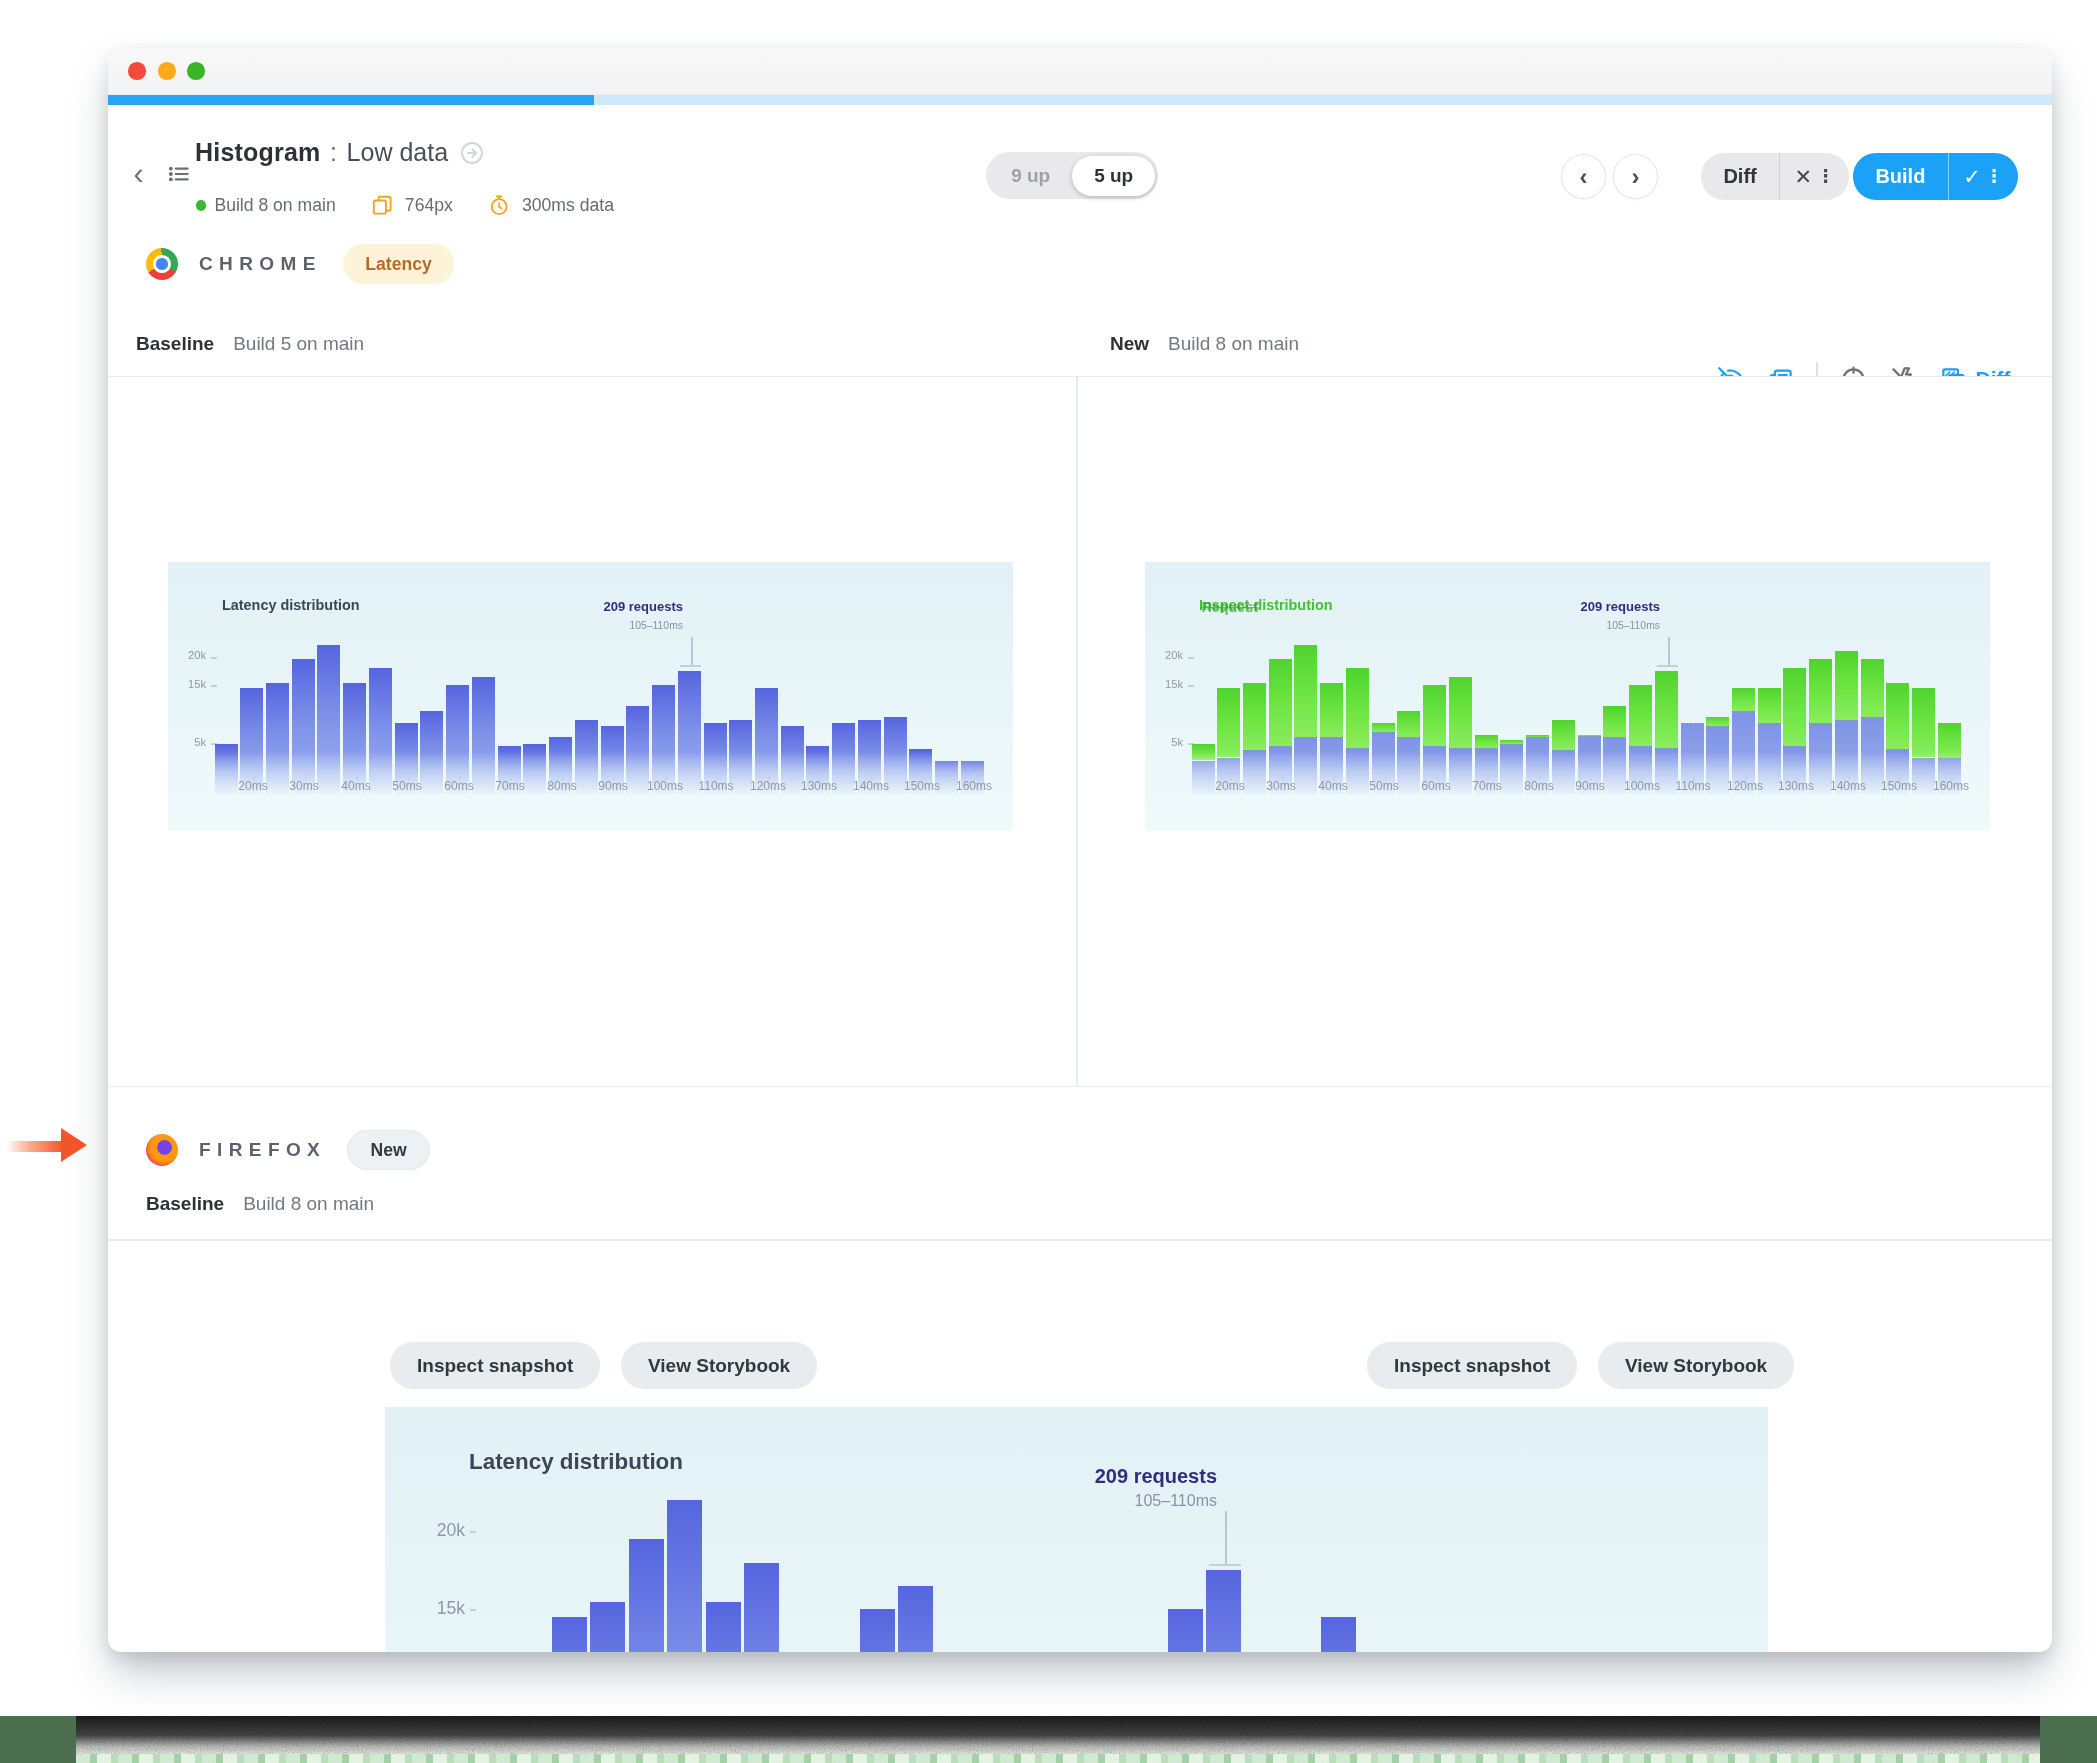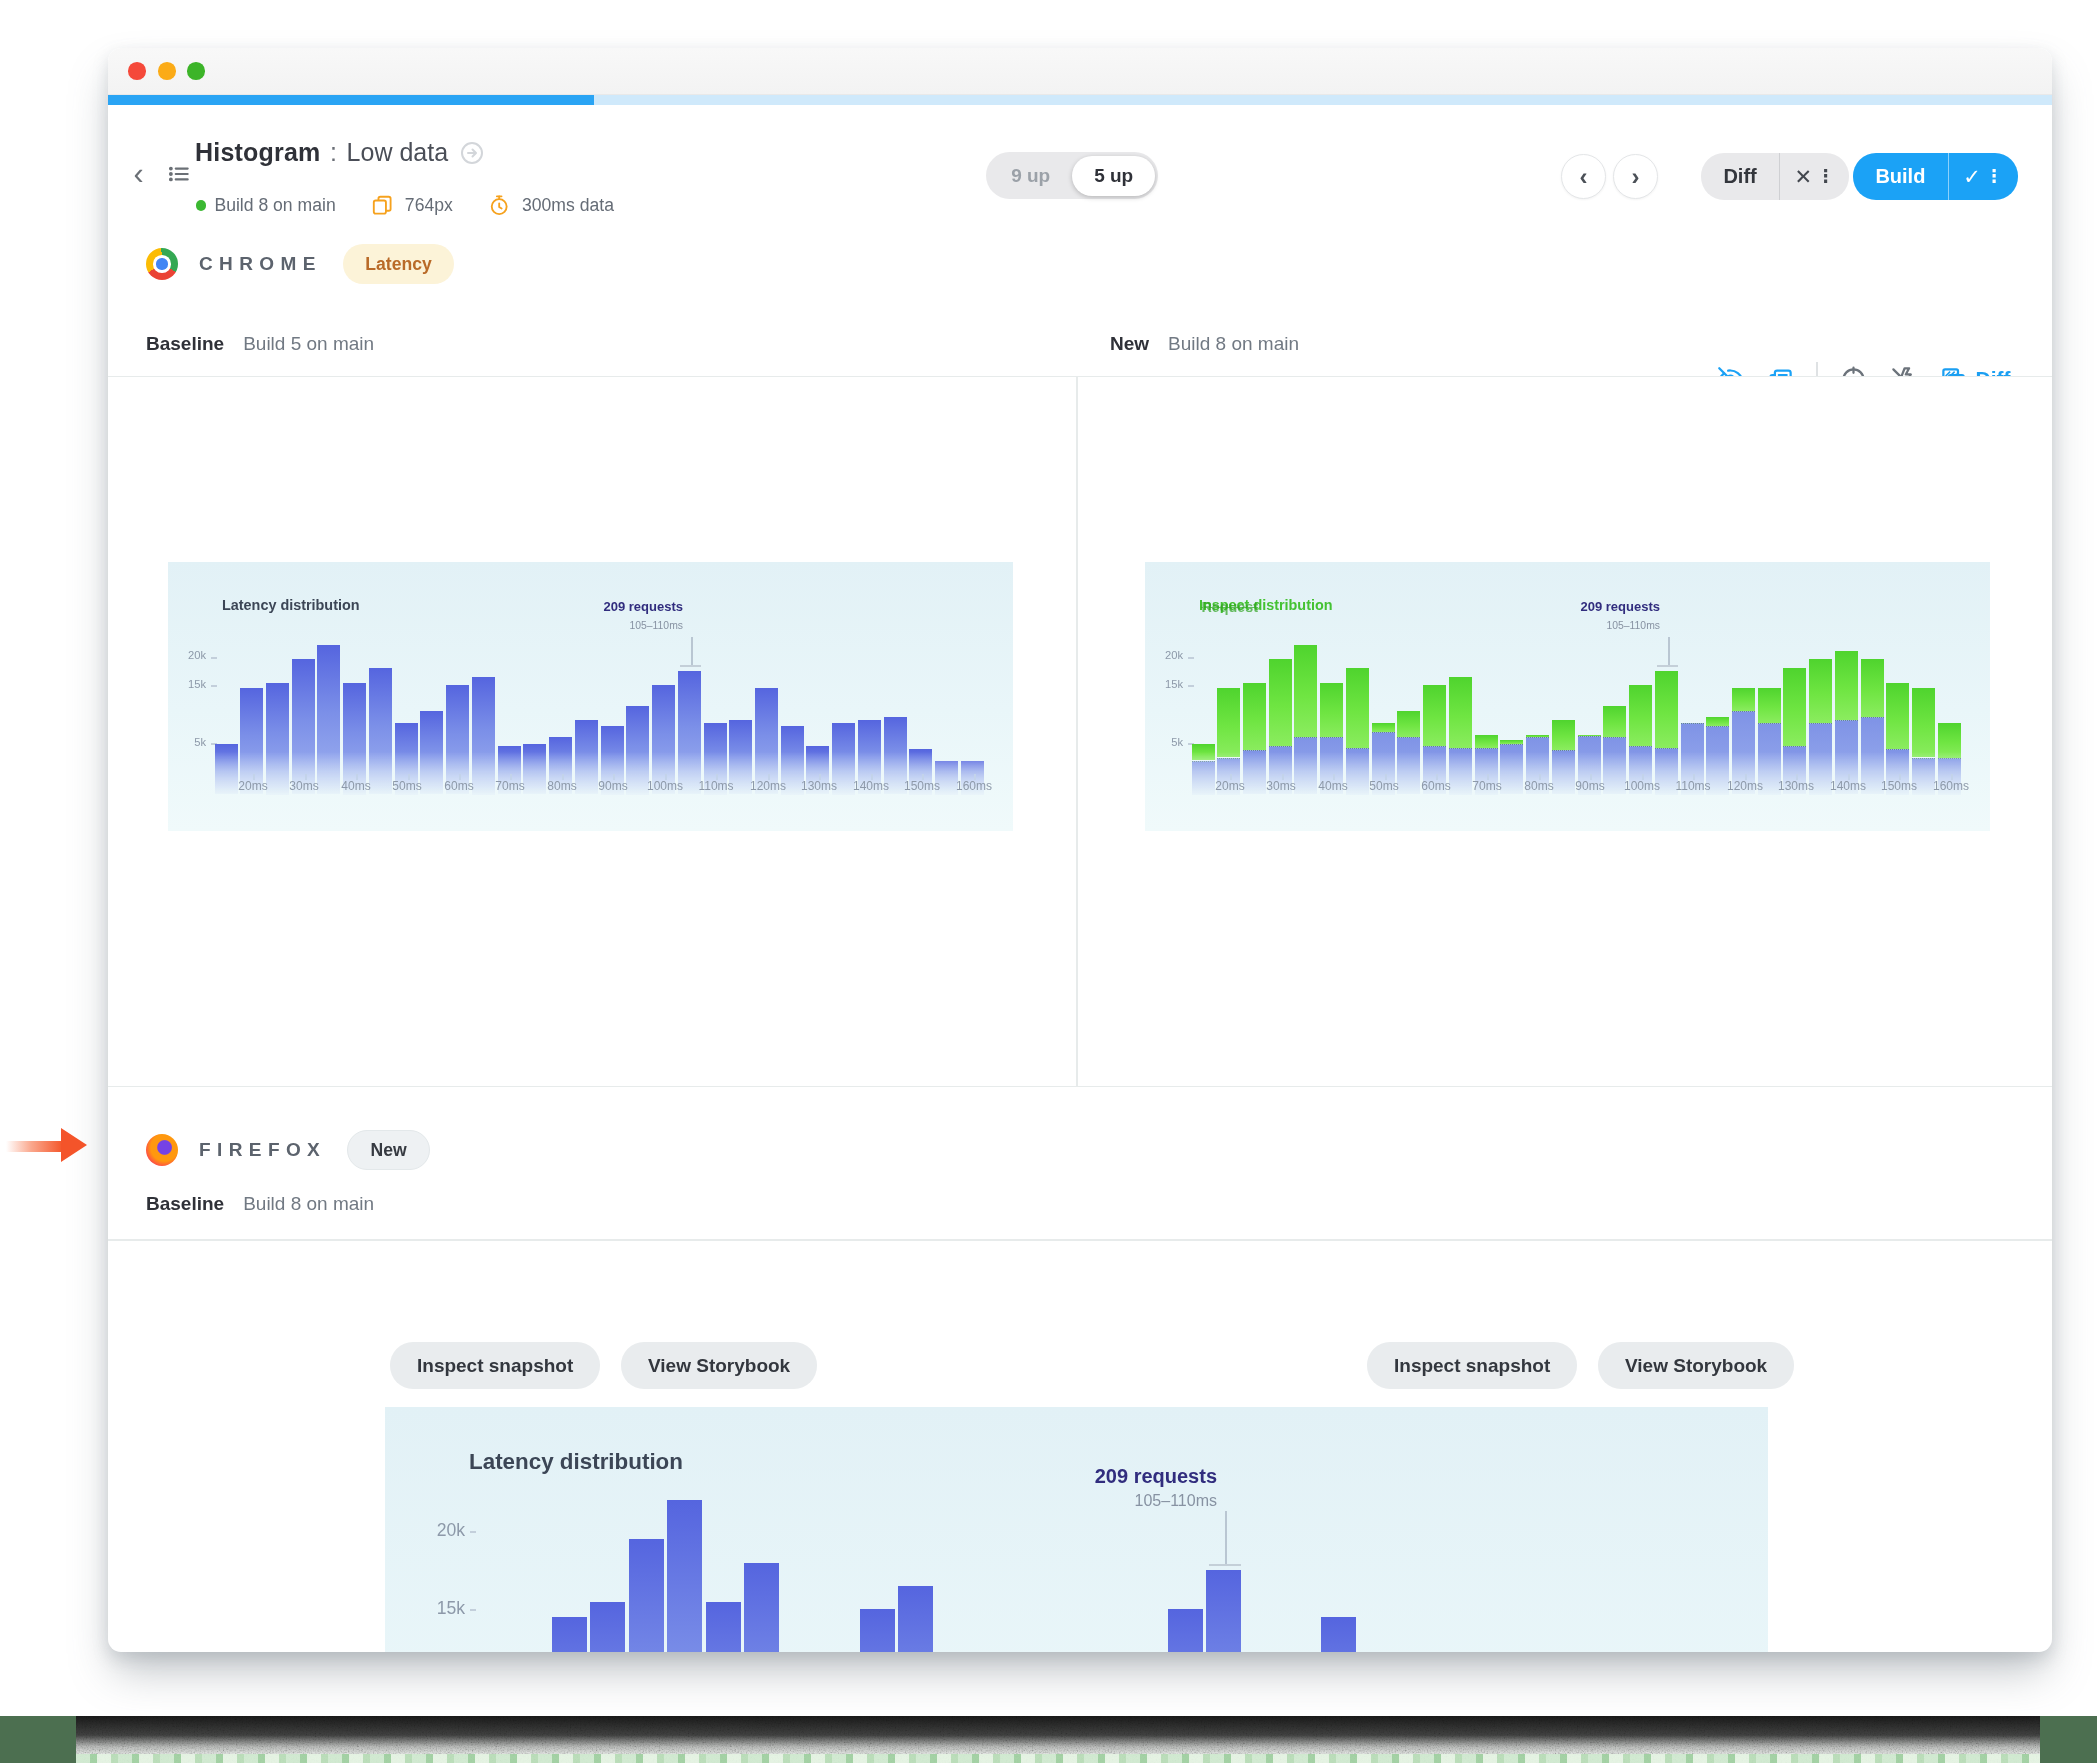--- a/index.html
+++ b/index.html
@@ -217,21 +217,21 @@
       <span class="dots">⋮</span>
     </span>
   </div>
 
   <div class="browser-row" style="left:38px; top:196px;">
     <span class="chrome-logo"></span>
     <span class="browser-name">CHROME</span>
     <span class="badge changed">Latency</span>
   </div>
 
-  <div class="compare-labels" style="left:38px; top:285px;">
+  <div class="compare-labels" style="left:28px; top:285px;">
     <span class="lbl-strong">Baseline</span><span class="lbl-dim">Build 5 on main</span>
   </div>
   <div class="compare-labels" style="left:1002px; top:285px;">
     <span class="lbl-strong">New</span><span class="lbl-dim">Build 8 on main</span>
   </div>
 
   <div class="snap-toolbar" style="left:1608px;">
     <span class="tool-ic blue">
       <svg width="27" height="27" viewBox="0 0 24 24" fill="none" stroke="currentColor" stroke-width="2" stroke-linecap="round" stroke-linejoin="round">
         <path d="M17.9 17.4A10 10 0 0 1 12 19c-5 0-9-4-10-7a16.7 16.7 0 0 1 4.2-5.5"></path>

